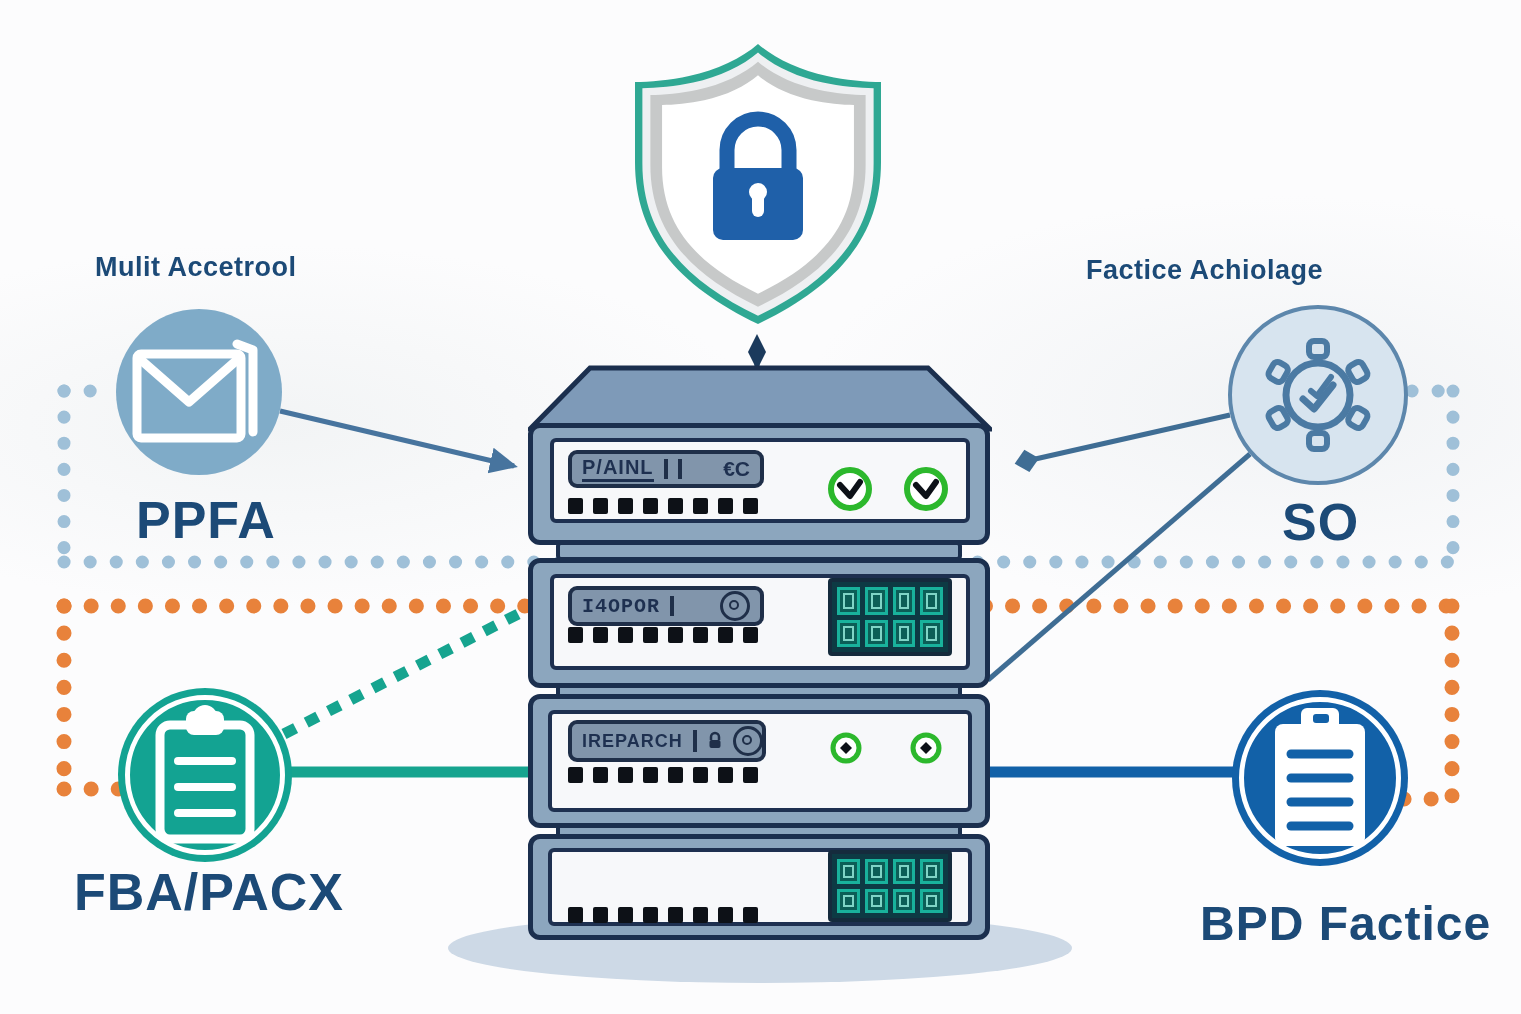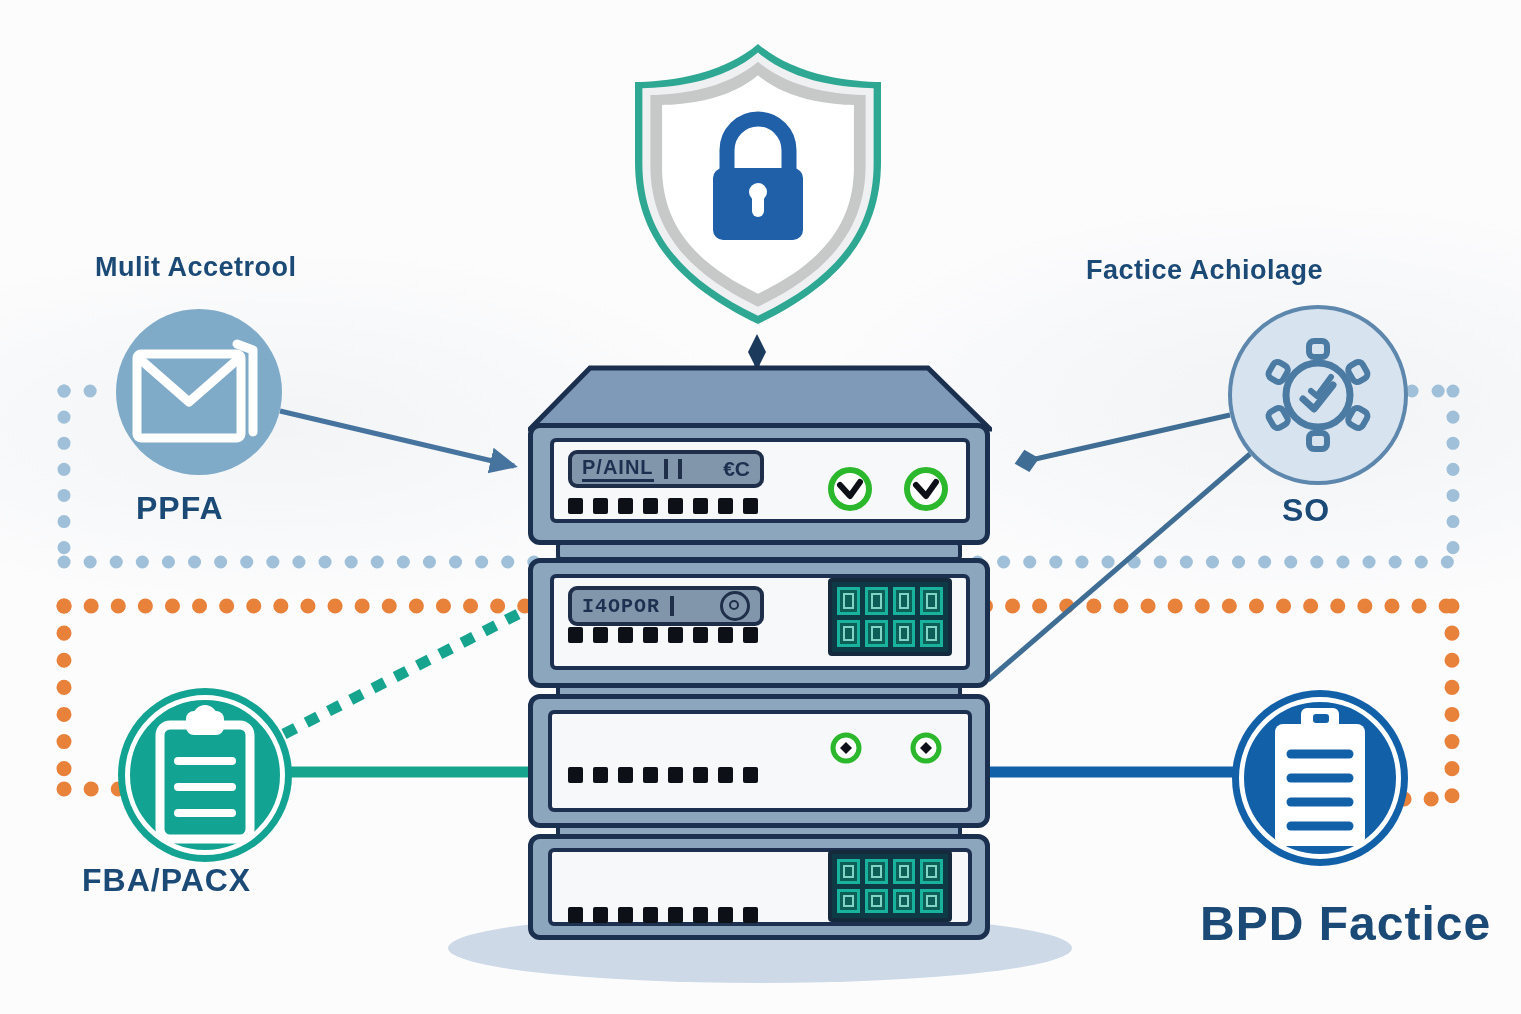--- a/index.html
+++ b/index.html
@@ -7,21 +7,21 @@
     width:1521px;height:1014px;position:relative;overflow:hidden;
     font-family:"Liberation Sans",sans-serif;
     background:
       radial-gradient(ellipse 700px 260px at 18% 42%, #f2f4f5 0%, rgba(242,244,245,0) 70%),
       radial-gradient(ellipse 700px 300px at 85% 40%, #f1f3f5 0%, rgba(241,243,245,0) 70%),
       #fcfcfd;
   }
   .abs{position:absolute;box-sizing:border-box;}
   
   .heading{font-weight:700;color:#1c4a77;font-size:27px;letter-spacing:.5px;}
-  .caption{font-weight:700;color:#1c4a77;font-size:32px;letter-spacing:1px;}
+  .caption{font-weight:700;color:#1c4a77;font-size:52px;letter-spacing:1px;}
   
   .circle{border-radius:50%;display:flex;align-items:center;justify-content:center;}
   .ring{position:absolute;inset:7px;border:5px solid #fff;border-radius:50%;}
   
   #stack{left:528px;top:365px;width:464px;height:585px;}
   .srv{left:0;width:462px;background:#8ca6be;border:5px solid #1b2f4e;border-radius:12px;}
   .conn{left:28px;width:406px;background:#8ca6be;border:4px solid #1b2f4e;border-radius:5px;}
   .panel{background:#f7f8fa;border:4px solid #1e3050;border-radius:6px;}
   .display{background:#8195ab;border:4px solid #1f2f49;border-radius:9px;display:flex;align-items:center;padding:0 10px;gap:10px;}
   .display .txt{font-weight:700;font-size:20px;color:#1e3050;letter-spacing:1px;white-space:nowrap;}
@@ -104,20 +104,29 @@
     <span class="txt" style="border-bottom:3px solid #1e3050;">P/AINL</span>
     <span class="sep"></span>
     <span class="sep"></span>
     <span class="mark">€C</span>
   </div>
   <div class="abs display" style="left:40px;top:221px;width:196px;height:40px;font-family:Liberation Mono, monospace;">
     <span class="txt">I4OPOR</span>
     <span class="sep"></span>
     <span class="dial" style="margin-left:auto;"></span>
   </div>
+  <div class="abs display" style="left:40px;top:355px;width:198px;height:42px;">
+    <span class="txt" style="font-size:18px;">IREPARCH</span>
+    <span class="sep"></span>
+    <svg width="16" height="22" viewBox="0 0 16 22" style="flex:0 0 auto;">
+      <path d="M4,10 V7 a4,4 0 0 1 8,0 V10" stroke="#1f2f49" stroke-width="2.5" fill="none"></path>
+      <rect x="2.5" y="10" width="11" height="8" rx="2" fill="#1f2f49"></rect>
+    </svg>
+    <span class="dial"></span>
+  </div>
 
   <div class="abs vents" style="left:40px;top:133px;">
     <span class="vent"></span>
       <span class="vent"></span>
       <span class="vent"></span>
       <span class="vent"></span>
       <span class="vent"></span>
       <span class="vent"></span>
       <span class="vent"></span>
       <span class="vent"></span>
@@ -267,21 +276,21 @@
     <rect x="20" y="30" width="90" height="114" rx="10" stroke="#fff" stroke-width="9" fill="none"></rect>
     <circle cx="65" cy="22" r="12" fill="#fff"></circle>
     <rect x="46" y="16" width="38" height="24" rx="8" fill="#fff"></rect>
     <g stroke="#fff" stroke-width="8" stroke-linecap="round">
       <line x1="38" y1="66" x2="92" y2="66"></line>
       <line x1="38" y1="92" x2="92" y2="92"></line>
       <line x1="38" y1="118" x2="92" y2="118"></line>
     </g>
   </svg>
 </div>
-<div class="abs caption" style="left:82px;top:862px;">FBA/PACX</div>
+<div class="abs caption" style="left:74px;top:862px;">FBA/PACX</div>
 
 <div class="abs circle" style="left:1232px;top:690px;width:176px;height:176px;background:#1261a8;">
   <div class="ring"></div>
   <svg width="130" height="160" viewBox="0 0 130 160">
     <rect x="20" y="26" width="90" height="122" rx="8" fill="#fff"></rect>
     <rect x="46" y="10" width="38" height="26" rx="6" fill="#fff"></rect>
     <rect x="58" y="16" width="16" height="9" rx="3" fill="#1261a8"></rect>
     <g stroke="#1261a8" stroke-width="9" stroke-linecap="round">
       <line x1="36" y1="56" x2="94" y2="56"></line>
       <line x1="36" y1="80" x2="94" y2="80"></line>

